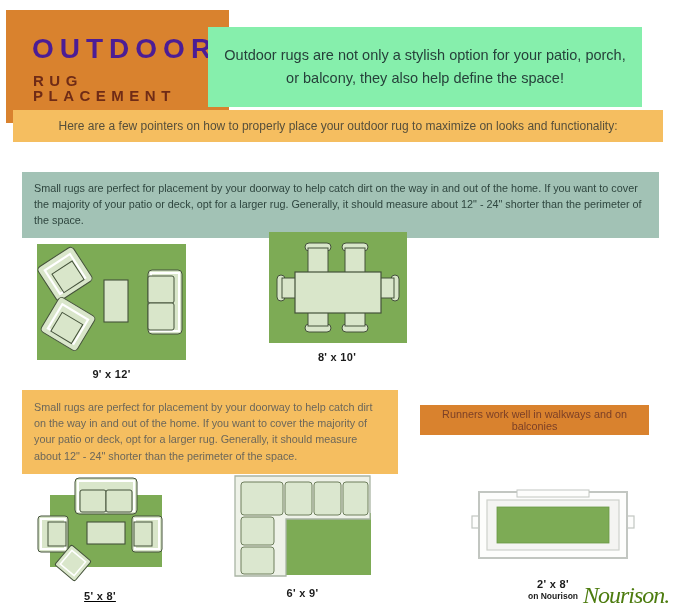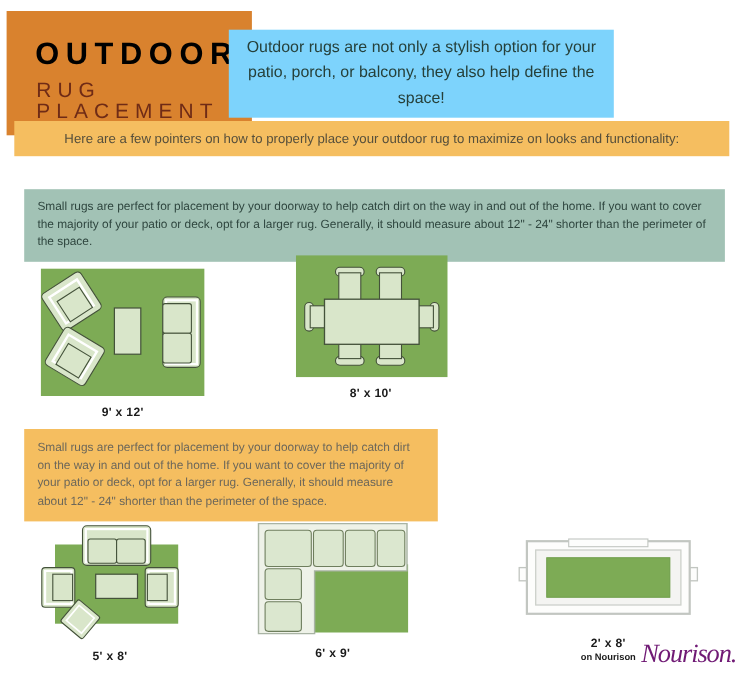--- a/index.html
+++ b/index.html
@@ -5,23 +5,23 @@
   html,body{margin:0;padding:0;background:#fff;}
   #canvas{
     position:relative;width:679px;height:615px;background:#ffffff;
     font-family:"Liberation Sans",sans-serif;overflow:hidden;
   }
   .abs{position:absolute;}
 
   
   .orange-title-box{left:6px;top:10px;width:223px;height:113px;background:#d9822e;
     padding:25px 0 0 26px;box-sizing:border-box;}
-  .title-main{font-size:28px;font-weight:800;letter-spacing:6px;color:#000000;line-height:1;margin:0;}
-  .title-sub{font-size:19px;font-weight:400;letter-spacing:5.5px;color:#6f2b16;line-height:1;margin:10px 0 0 1px;}
-  .intro-box{left:208px;top:27px;width:350px;height:80px;background:#7dd3fc;
+  .title-main{font-size:28px;font-weight:800;letter-spacing:6px;color:#4c1d95;line-height:1;margin:0;}
+  .title-sub{font-size:15px;font-weight:700;letter-spacing:5.5px;color:#6f2b16;line-height:1;margin:10px 0 0 1px;}
+  .intro-box{left:208px;top:27px;width:434px;height:80px;background:#86efac;
     display:flex;align-items:center;justify-content:center;text-align:center;
     padding:0 16px;box-sizing:border-box;font-size:14.5px;line-height:1.6;color:#26403a;}
   .pointers-banner{left:13px;top:110px;width:650px;height:32px;background:#f5be60;
     display:flex;align-items:center;justify-content:center;text-align:right;
     font-size:12px;color:#564f3b;}
 
   
   .tip-teal{left:22px;top:172px;width:637px;background:#a2c2b5;
     padding:8px 12px 9px 12px;box-sizing:border-box;font-size:10.8px;line-height:1.5;color:#2e453e;}
   .tip-yellow{left:22px;top:390px;width:376px;background:#f5be60;
@@ -30,28 +30,28 @@
     display:flex;align-items:center;justify-content:center;text-align:center;
     font-size:10.8px;color:#7c4027;}
 
   
   .scene{position:absolute;text-align:center;}
   .scene-label{font-size:11px;font-weight:700;color:#1b1b1b;margin-top:4px;letter-spacing:0.3px;}
   .scene-sublabel{font-size:8.5px;font-weight:600;color:#1b1b1b;margin-top:1px;}
   #scene-9x12{left:37px;top:244px;width:149px;}
   #scene-8x10{left:269px;top:232px;width:136px;}
   #scene-4round{left:481px;top:237px;width:104px;}
-  #scene-5x8{left:24px;top:470px;width:152px;}
+  #scene-5x8{left:24px;top:470px;width:152px;text-decoration:underline;}
   #scene-6x9{left:232px;top:473px;width:141px;}
   #scene-2x8{left:470px;top:486px;width:166px;}
   #scene-2x8 .scene-label{margin-top:8px;}
 
   
   .brand-logo{left:583px;top:582px;width:92px;font-family:"Liberation Serif",serif;
-    font-style:italic;font-size:24px;color:#701a75;letter-spacing:-1px;}
+    font-style:italic;font-size:24px;color:#4d7c0f;letter-spacing:-1px;}
 </style>
 </head>
 <body>
 
 <div id="canvas">
 
   <div class="abs orange-title-box">
     <h1 class="title-main">OUTDOOR</h1>
     <h2 class="title-sub">RUG PLACEMENT</h2>
   </div>
@@ -122,20 +122,23 @@
       <rect x="26" y="40" width="86" height="41" fill="#d9e6ca" stroke="#44523a" stroke-width="1.2"></rect>
     </svg>
     <div class="scene-label">8' x 10'</div>
   </div>
 
 
   <div class="abs tip-yellow">
     <span>Small rugs are perfect for placement by your doorway to help catch dirt on the way in and out of the home. If you want to cover the majority of your patio or deck, opt for a larger rug. Generally, it should measure about 12" - 24" shorter than the perimeter of the space.</span>
   </div>
 
+  <div class="abs runner-banner">
+    <span>Runners work well in walkways and on balconies</span>
+  </div>
 
   <div class="scene" id="scene-5x8">
     <svg width="152" height="112" viewBox="0 0 152 112">
       <rect x="26" y="25" width="112" height="72" fill="#7dab55"></rect>
       <g>
         <rect x="51" y="8" width="62" height="36" rx="4" fill="#d9e6ca" stroke="#44523a" stroke-width="1"></rect>
         <rect x="54" y="11" width="56" height="30" fill="none" stroke="#ffffff" stroke-width="2"></rect>
         <rect x="56" y="20" width="26" height="22" rx="2" fill="#d9e6ca" stroke="#44523a" stroke-width="1"></rect>
         <rect x="82" y="20" width="26" height="22" rx="2" fill="#d9e6ca" stroke="#44523a" stroke-width="1"></rect>
       </g>

